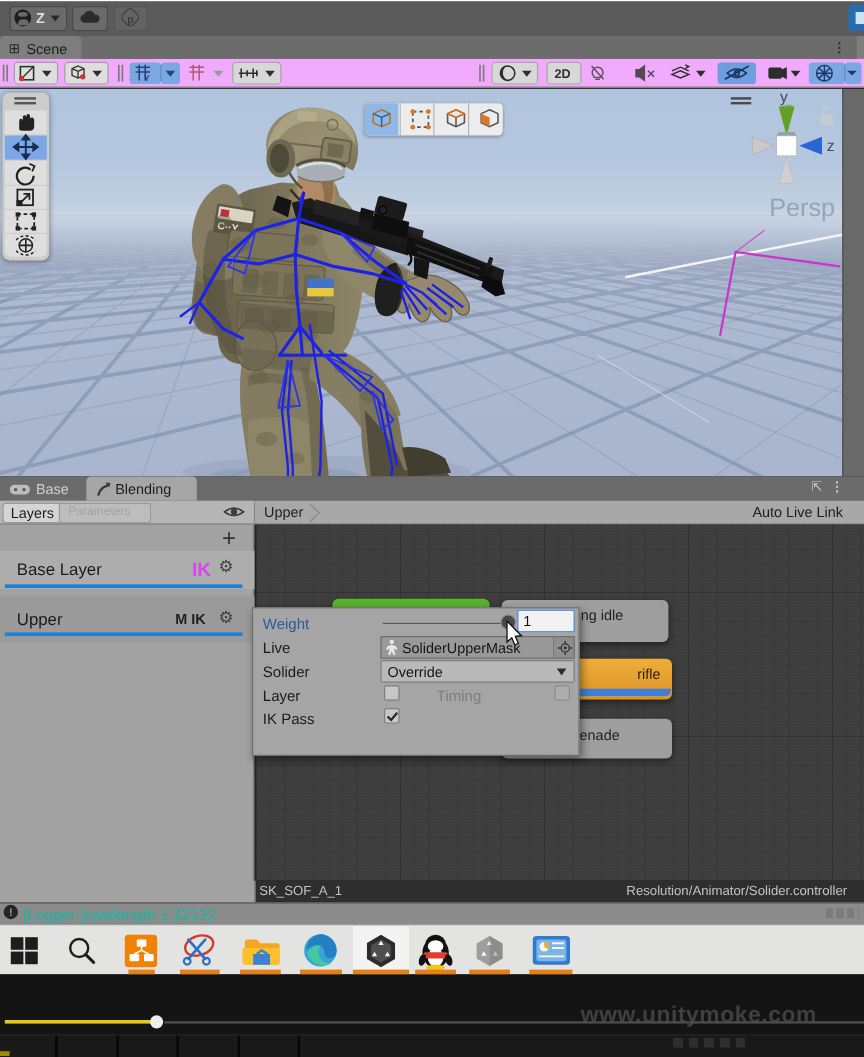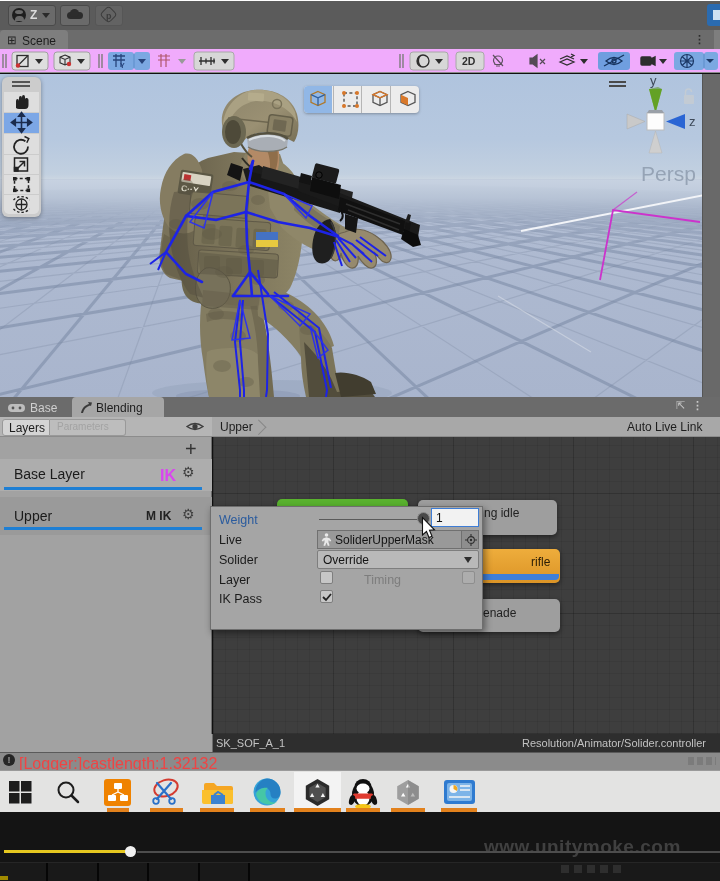--- a/index.html
+++ b/index.html
@@ -497,21 +497,21 @@
     <path d="M1.5 1.5 L1.5 19 L5.5 15.5 L8 21.5 L11 20.2 L8.5 14.3 L13.5 13.8 Z" fill="#fff" stroke="#111" stroke-width="1.1"></path>
   </svg>
 
 <div class="abs" style="left:213px;top:734px;width:507px;height:18px;background:#2e2e2e;"></div>
 <div class="abs" style="left:216px;top:737px;color:#c2c2c2;font-size:11px;">SK_SOF_A_1</div>
 <div class="abs" style="right:14px;top:737px;color:#c2c2c2;font-size:11px;">Resolution/Animator/Solider.controller</div>
 <div class="abs" style="left:0;top:734px;width:213px;height:18px;background:#a2a2a2;border-right:1px solid #6d6d6d;"></div>
 
 <div class="abs" style="left:0;top:752px;width:720px;height:18px;background:#8b8b8b;border-top:1px solid #5a5a5a;"></div>
 <div class="abs" style="left:3px;top:754px;width:12px;height:12px;border-radius:50%;background:#262626;color:#999;font-size:9px;text-align:center;line-height:12px;font-weight:bold;">!</div>
-<div class="abs" style="left:19px;top:755px;color:#ef4444;font-size:16px;">[Logger:]castlength:1.32132</div>
+<div class="abs" style="left:19px;top:755px;color:#14b8a6;font-size:13px;">[Logger:]castlength:1.32132</div>
 <div class="abs" style="left:688px;top:757px;width:28px;height:8px;background:repeating-linear-gradient(90deg,#6e6e6e 0 6px,transparent 6px 9px);opacity:0.55;"></div>
 
 <div class="abs" id="taskbar" style="left:0;top:770px;width:720px;height:42px;background:#e3e3e2;border-top:1px solid #9a9a9a;">
  <div class="abs" style="left:294px;top:1px;width:47px;height:41px;background:#f3f3f3;"></div>
  <svg width="720" height="42" viewBox="0 0 720 42" class="abs" style="left:0;top:0;">
 
   <g fill="#1d1d1d">
         <rect x="9" y="10" width="10.5" height="10.5"></rect>
         <rect x="21" y="10" width="10.5" height="10.5"></rect>
         <rect x="9" y="22" width="10.5" height="10.5"></rect>

